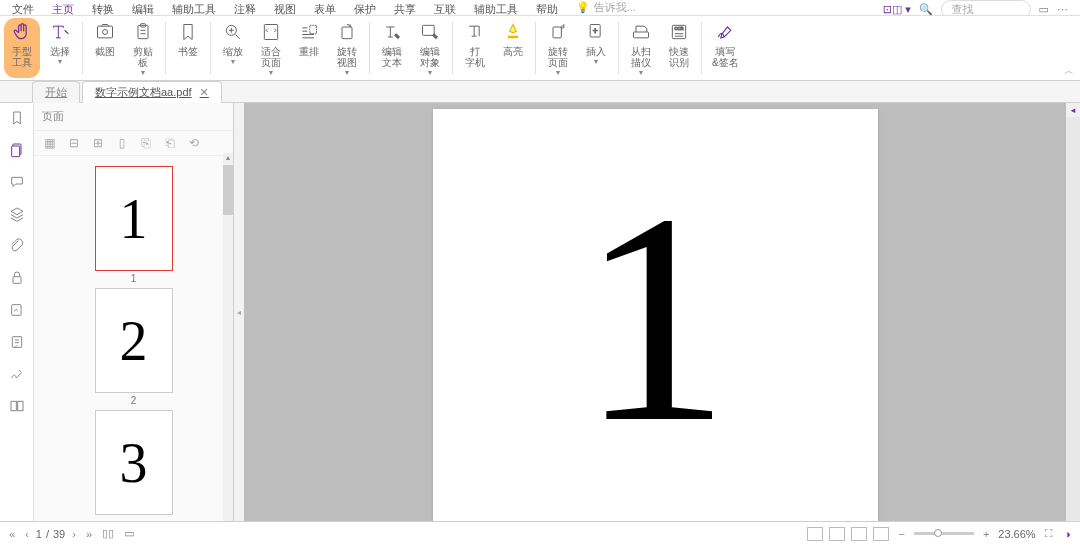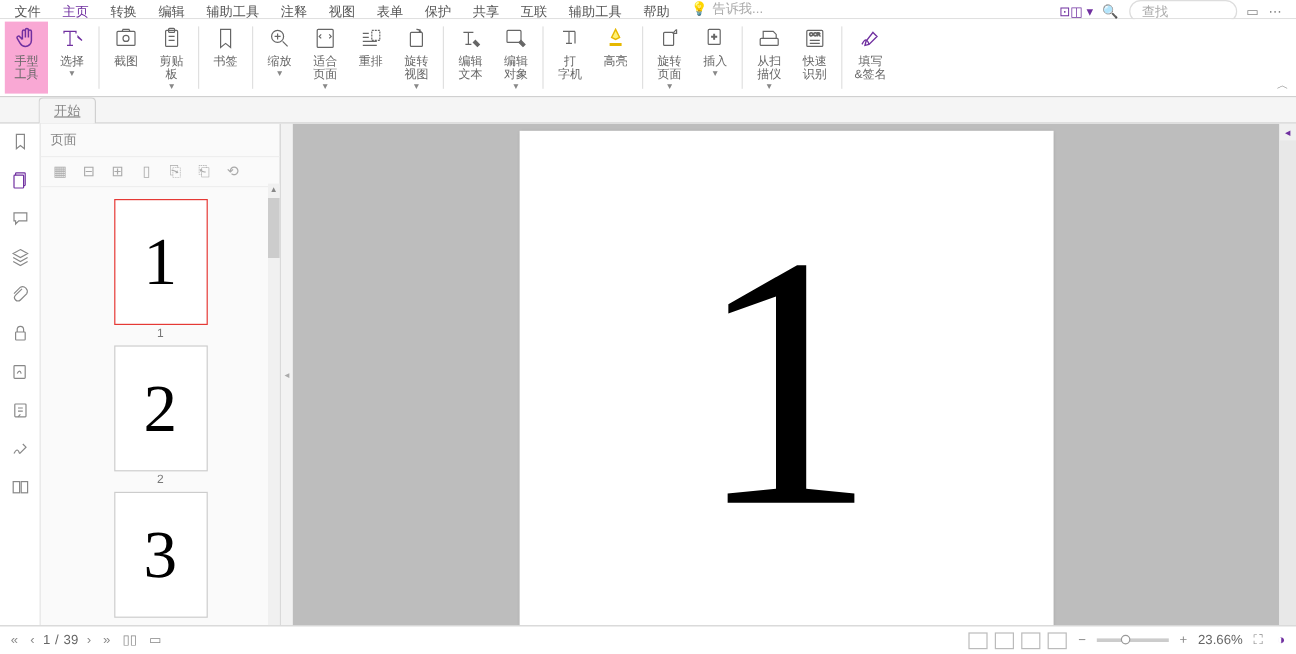--- a/index.html
+++ b/index.html
@@ -12,21 +12,21 @@
     .menu-spacer { flex: 1; }
     .menu-tell { display: flex; align-items: center; gap: 4px; color: #aaa; padding: 0 8px; }
     .menu-right { display: flex; align-items: center; gap: 8px; padding-right: 8px; }
     .search-box { border: 1px solid #ddd; border-radius: 10px; padding: 1px 10px; font-size: 11px; color: #aaa; width: 90px; }
     .view-toggle { color: #7030a0; font-size: 11px; }
     .dots { color: #888; }
     
     
     .ribbon { display: flex; align-items: stretch; height: 65px; background: #fff; border-bottom: 1px solid #d0d0d0; padding: 2px 4px; gap: 2px; position: relative; }
     .ribbon-group { display: flex; flex-direction: column; align-items: center; justify-content: flex-start; padding: 2px 6px; min-width: 30px; }
-    .ribbon-group.active { background: #f9a8d4; }
+    .ribbon-group.active { background: #fdba74; border-radius: 11px; }
     .ribbon-sep { width: 1px; background: #e0e0e0; margin: 4px 2px; }
     .ribbon-icon { width: 24px; height: 24px; display: flex; align-items: center; justify-content: center; margin-bottom: 2px; }
     .ribbon-label { font-size: 10px; color: #666; line-height: 11px; text-align: center; white-space: nowrap; }
     .ribbon-dd { font-size: 7px; color: #888; margin-top: 1px; }
     .ribbon-collapse { position: absolute; right: 6px; bottom: 2px; font-size: 10px; color: #888; }
     
     
     .doctabs { display: flex; align-items: center; height: 22px; background: #f5f5f5; border-bottom: 1px solid #d0d0d0; padding: 0 4px 0 32px; font-size: 11px; gap: 0; }
     .doctab { padding: 3px 12px; background: #fff; border: 1px solid #d0d0d0; border-bottom: none; border-radius: 4px 4px 0 0; margin-right: 2px; display: flex; align-items: center; gap: 8px; color: #555; text-decoration: underline; }
     .doctab.inactive { background: #f5f5f5; color: #888; }
@@ -289,20 +289,24 @@
         </svg>
       </span>
     <span class="ribbon-label">填写<br>&amp;签名</span>
   </div>
   <span class="ribbon-collapse">︿</span>
 </div>
 
 <div class="doctabs">
   <div class="doctab inactive">
     <span>开始</span>
+  </div>
+  <div class="doctab">
+    <span>数字示例文档aa.pdf</span>
+    <span class="tab-close">✕</span>
   </div>
 </div>
 
 <div class="main">
 
   <div class="left-rail">
     <span class="rail-icon">
         <svg width="16" height="16" viewBox="0 0 24 24" fill="none" stroke="currentColor" stroke-width="1.5">
           <path d="M7 3h10v18l-5-4-5 4z"></path>
         </svg>

